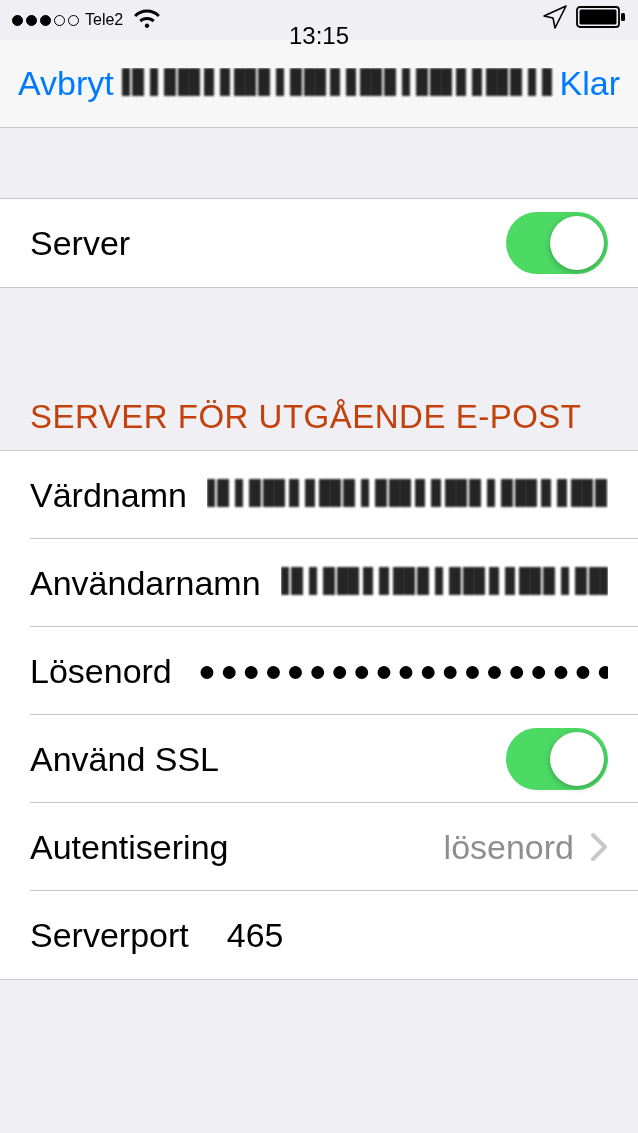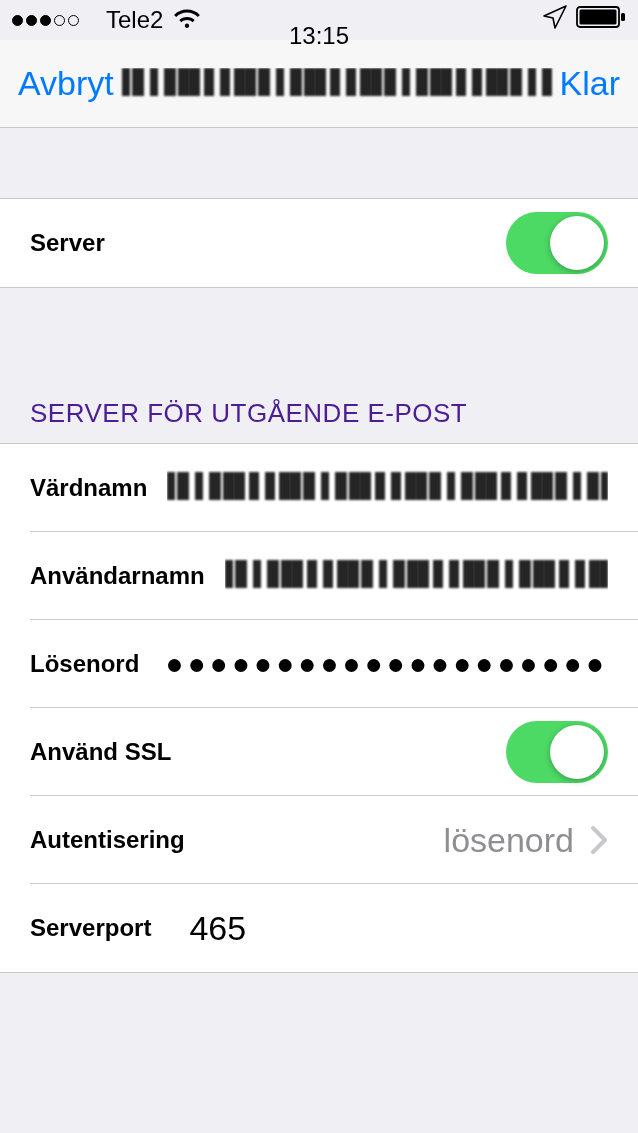--- a/index.html
+++ b/index.html
@@ -37,22 +37,22 @@
     .dot {
       width: 11px;
       height: 11px;
       border-radius: 50%;
       border: 1.5px solid #000;
     }
     .dot.filled {
       background: #000;
     }
     .carrier {
-      font-size: 24px;
-      margin-left: 21px;
+      font-size: 16px;
+      margin-left: 0;
       font-weight: 400;
     }
     .wifi-icon {
       margin-left: 4px;
     }
     .status-center {
       position: absolute;
       left: 50%;
       transform: translateX(-50%);
       font-weight: 500;
@@ -103,22 +103,22 @@
     }
     .section-gap {
       height: 70px;
     }
     .group {
       background: #fff;
       border-top: 1px solid #c8c7cc;
       border-bottom: 1px solid #c8c7cc;
     }
     .group-header {
-      font-size: 26px;
-      color: #4c1d95;
+      font-size: 33px;
+      color: #c2410c;
       padding: 0 30px 14px;
       text-transform: uppercase;
       letter-spacing: 0.5px;
       font-weight: 300;
     }
     .row {
       display: flex;
       align-items: center;
       min-height: 88px;
       padding: 0 30px;
@@ -127,23 +127,23 @@
     .row:not(:last-child)::after {
       content: "";
       position: absolute;
       left: 30px;
       right: 0;
       bottom: 0;
       height: 1px;
       background: #c8c7cc;
     }
     .row-label {
-      font-size: 24px;
+      font-size: 34px;
       color: #000;
-      font-weight: 700;
+      font-weight: 400;
       white-space: nowrap;
     }
     .row-value {
       font-size: 34px;
       color: #000;
       font-weight: 300;
       margin-left: 20px;
       flex: 1;
       overflow: hidden;
     }

